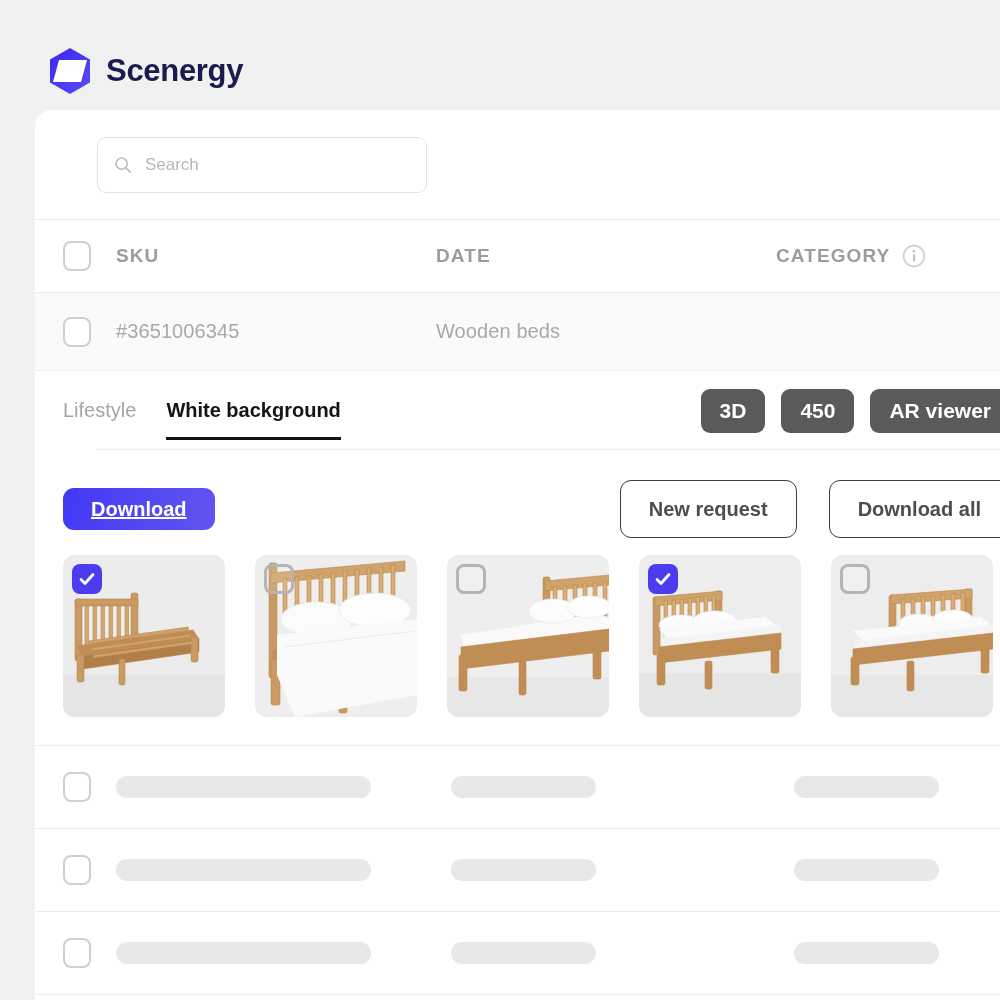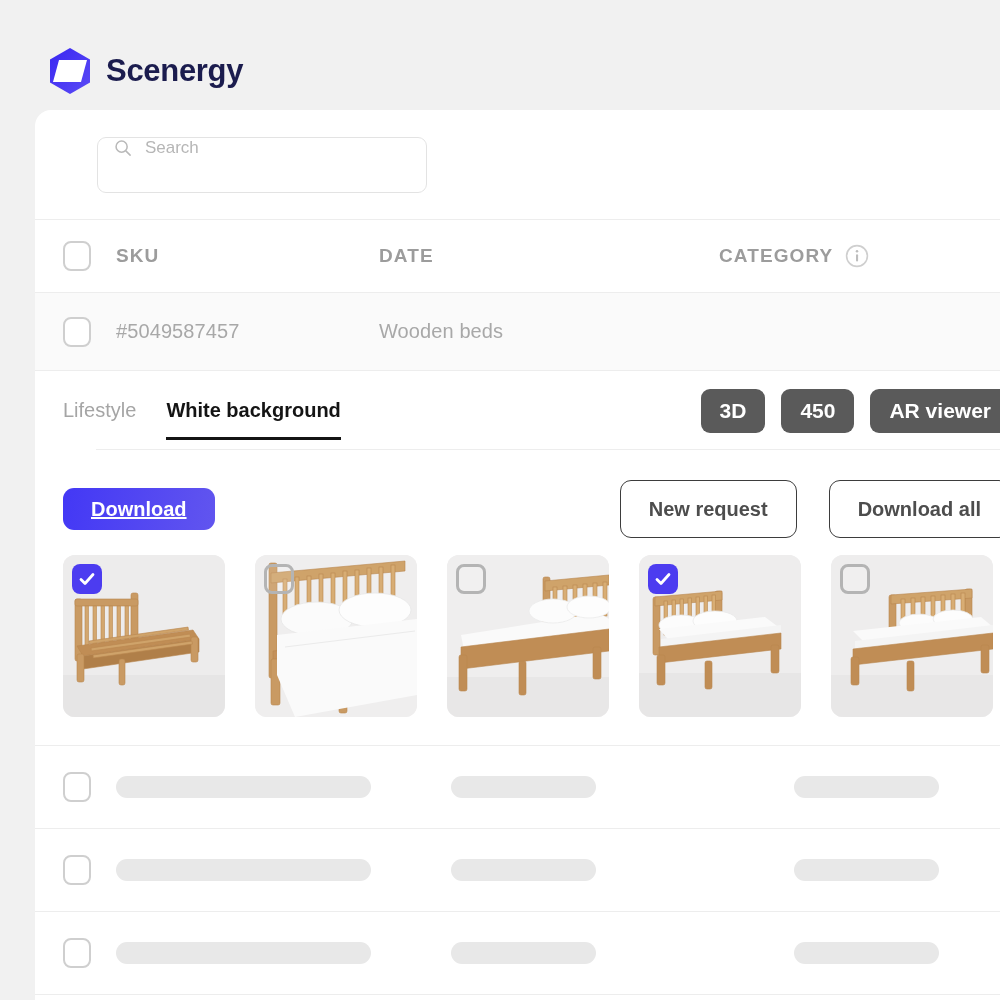--- a/index.html
+++ b/index.html
@@ -65,21 +65,21 @@
     letter-spacing: -0.5px;
     white-space: nowrap;
   }
   .search-box {
     margin-left: 34px;
     width: 330px;
     height: 56px;
     border: 1px solid #e3e3e3;
     border-radius: 9px;
     display: flex;
-    align-items: flex-start;
+    align-items: center;
     padding: 0 16px;
     gap: 13px;
     background: #fff;
   }
   .search-input {
     border: 0;
     outline: 0;
     font-family: "Liberation Sans", sans-serif;
     font-size: 17px;
     color: #707070;
@@ -100,21 +100,21 @@
   .trow.selected { background: #fafafa; }
 
   .cb {
     width: 28px; height: 30px;
     border: 2.5px solid #cfcfcf;
     border-radius: 8px;
     flex: 0 0 auto;
     background: #fff;
   }
 
-  .col-sku   { width: 288px; padding-left: 25px; }
+  .col-sku   { width: 345px; padding-left: 25px; }
   .col-date  { width: 340px; }
   .col-cat   { flex: 1; display: flex; align-items: center; gap: 12px; }
 
   .th {
     font-size: 19px;
     font-weight: 700;
     letter-spacing: 1.1px;
     color: #9c9c9c;
   }
   .td {
@@ -305,21 +305,21 @@
       <svg class="info-icon" viewBox="0 0 24 24">
         <circle cx="12" cy="12" r="10.4" fill="none" stroke="#cfcfcf" stroke-width="1.6"></circle>
         <circle cx="12" cy="7.2" r="1.25" fill="#bdbdbd"></circle>
         <rect x="11" y="10.2" width="2.1" height="7.4" rx="1.05" fill="#bdbdbd"></rect>
       </svg>
     </div>
   </div>
 
   <div class="trow selected">
     <div class="cb"></div>
-    <div class="col-sku td">#5049587457</div>
+    <div class="col-sku td">#3651006345</div>
     <div class="col-cat td">Wooden beds</div>
   </div>
 
   <div class="detail">
 
     <div class="tabsrow">
       <div class="tabs">
         <div class="tab">Lifestyle</div>
         <div class="tab active">White background</div>
       </div>

